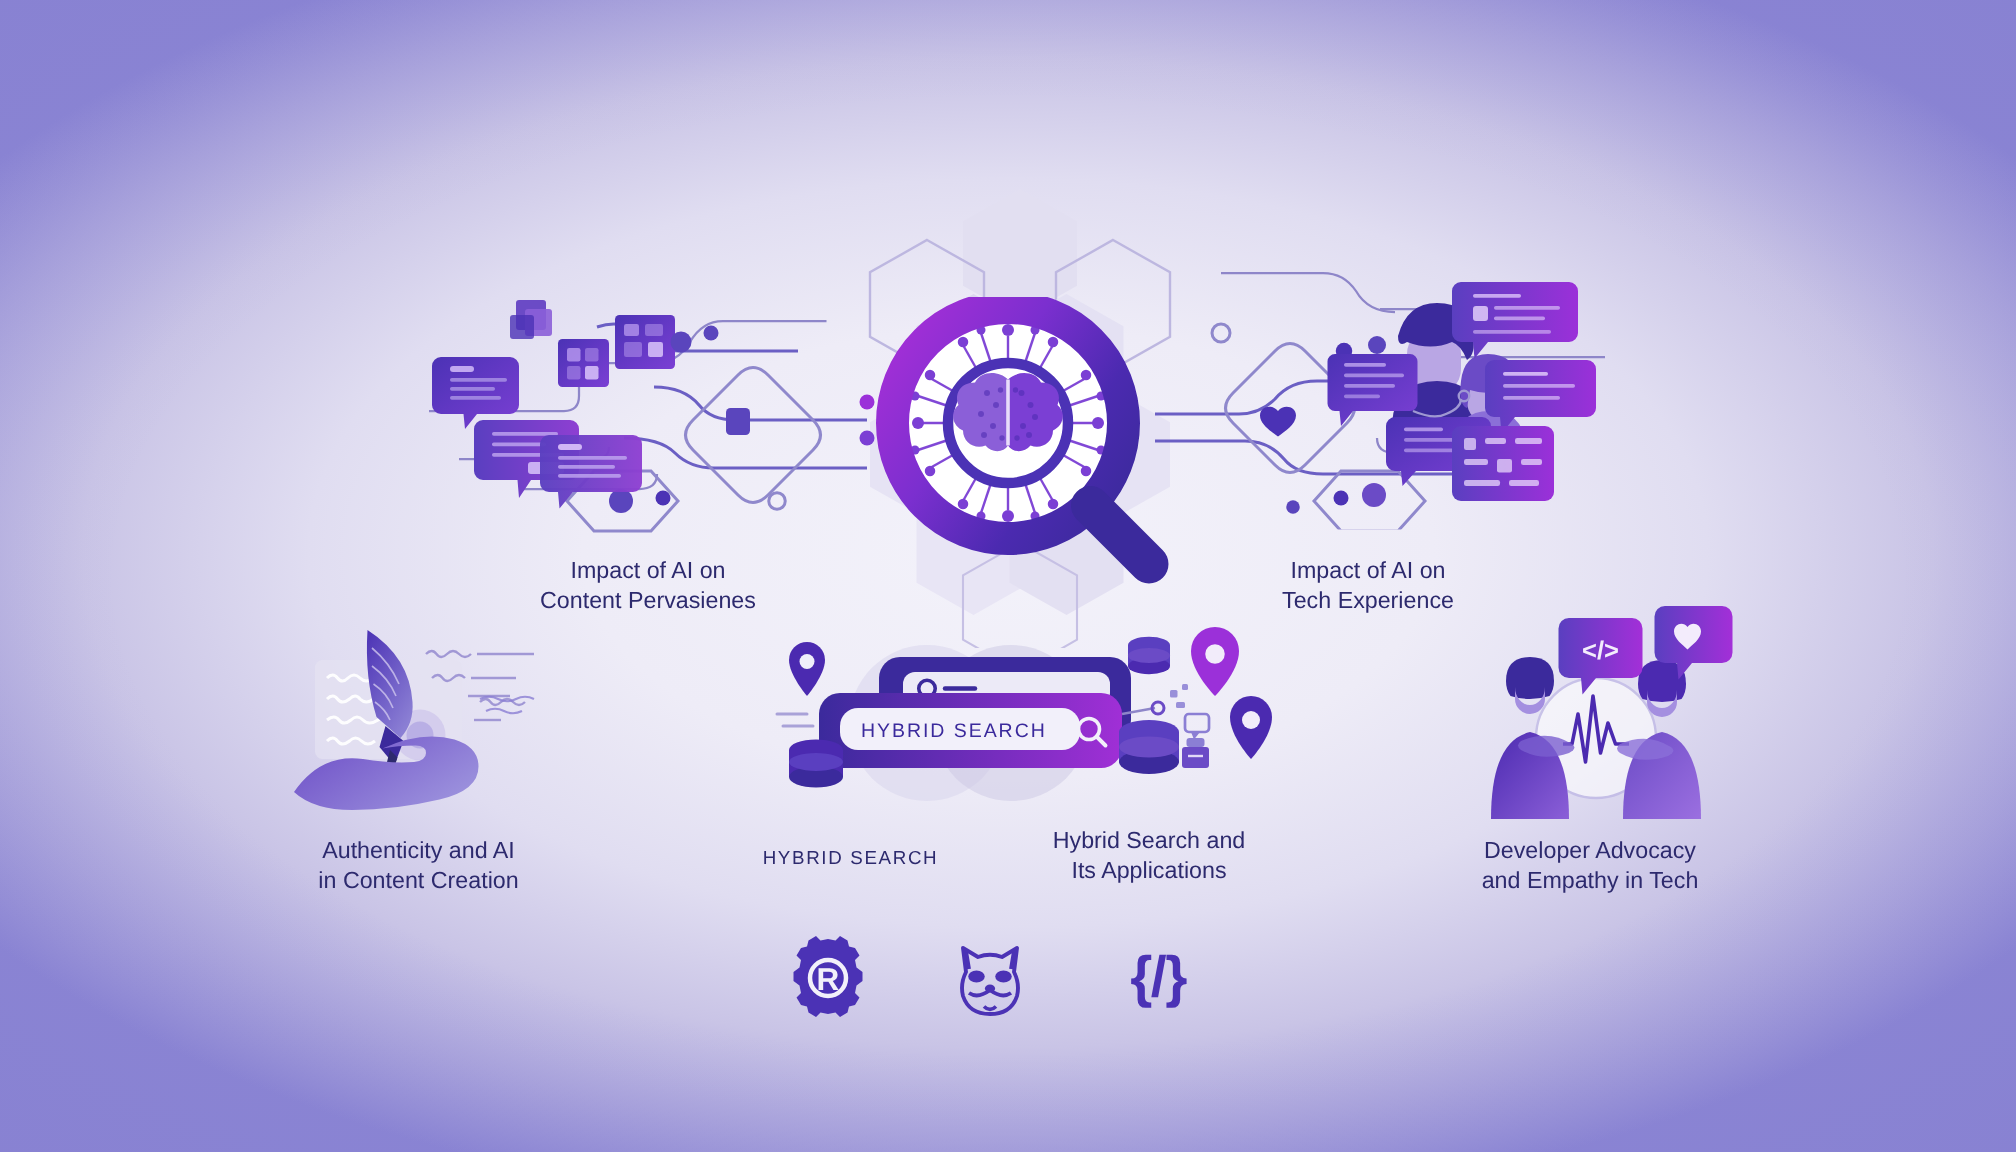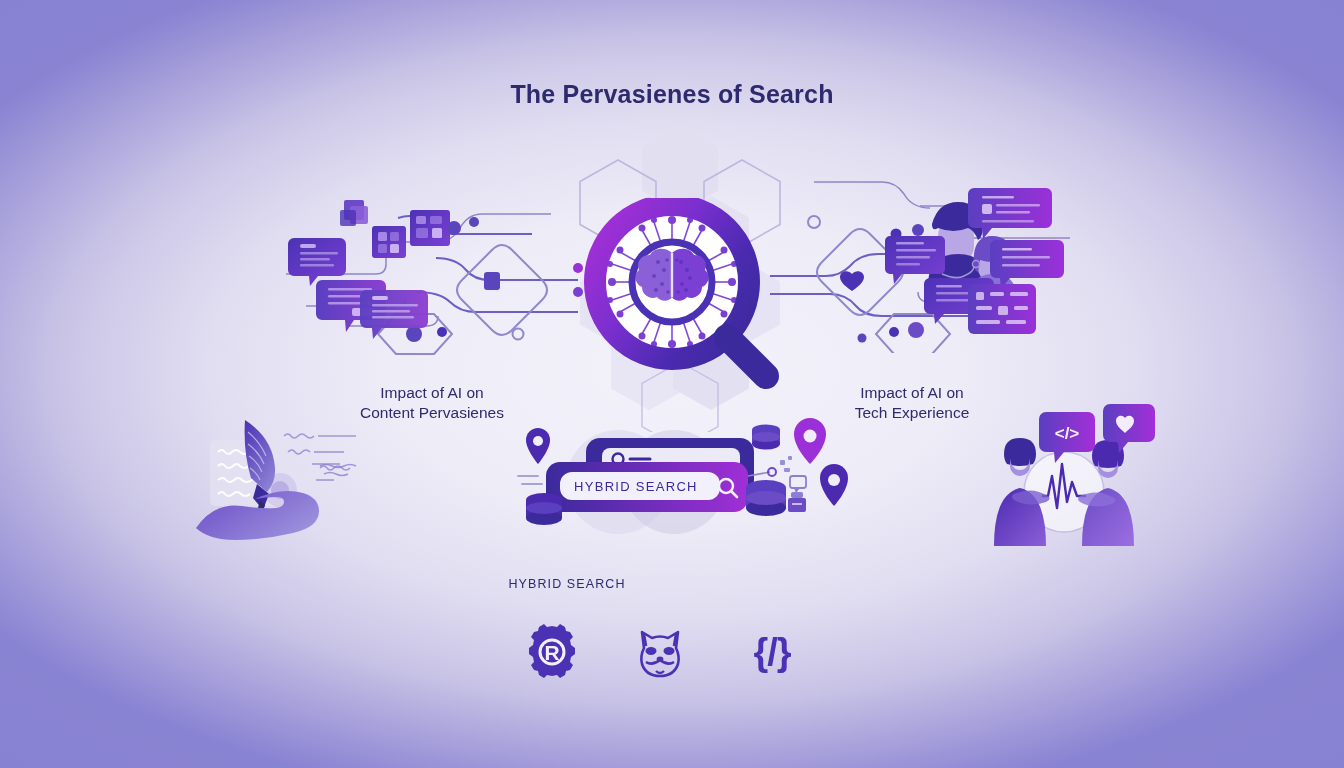--- a/index.html
+++ b/index.html
@@ -32,21 +32,20 @@
   }
 
   
   .hexwrap{ position:absolute; left:560px; top:112px; width:240px; height:320px; }
 
   
   .label{
     position:absolute; text-align:center;
     color:#2d2a6e; font-size:15.5px; line-height:20px; font-weight:400;
     white-space:nowrap;
-    margin-top:12px;
   }
   .label.small{ font-size:12.5px; letter-spacing:1.1px; font-weight:400; }
 
   
   .panel{ position:absolute; }
   .panel svg{ display:block; }
 
   
   #icon-row{
     position:absolute; left:524px; top:614px; width:280px; height:76px;
@@ -82,21 +81,20 @@
         <use href="#hx" x="20" y="148" fill="#e6e3f4"></use>
         <use href="#hx" x="82" y="148" fill="#dfdcf1"></use>
         <use href="#hx" x="144" y="148" fill="#e6e3f4"></use>
         <use href="#hx" x="51" y="212" fill="#e8e5f5"></use>
         <use href="#hx" x="113" y="212" fill="#e3e0f2"></use>
         <use href="#hx" x="82" y="250" fill="none" stroke="#c6c0e4" stroke-width="1.4"></use>
       </g>
     </svg>
   </div>
 
-  <div id="page-title">The Pervasienes of Search</div>
 
   <div class="panel" style="left:286px; top:196px;">
     <svg width="300" height="170" viewBox="0 0 300 170">
       <defs>
         <linearGradient id="lg1" x1="0" y1="0" x2="1" y2="0">
           <stop offset="0" stop-color="#5a3fc0"></stop>
             <stop offset="1" stop-color="#8e3fd2"></stop>
         </linearGradient>
         <linearGradient id="lg2" x1="0" y1="0" x2="1" y2="1">
           <stop offset="0" stop-color="#4b32b5"></stop>
@@ -544,26 +542,38 @@
         <text x="99" y="41" text-anchor="middle" font-family="Liberation Sans, sans-serif" font-size="17" font-weight="bold" fill="#f3ecfc" id="code-bubble-text">&lt;/&gt;</text>
       </g>
 
       <g>
         <path d="M142 6 h38 a7 7 0 0 1 7 7 v24 a7 7 0 0 1 -7 7 h-20 l-9 11 l-1 -11 h-8 a7 7 0 0 1 -7 -7 v-24 a7 7 0 0 1 7 -7 z" fill="url(#bub)"></path>
         <path d="M157 20 c-3-4 -9-2 -9 3 c0 5 6 9 9 12 c3-3 9-7 9-12 c0-5 -6-7 -9-3 z" fill="#f3ecfc"></path>
       </g>
     </svg>
   </div>
 
+  <div class="label" style="left:179px; top:558px; width:200px;">
+    <div>Authenticity and AI</div>
+    <div>in Content Creation</div>
+  </div>
 
   <div class="label small" style="left:477px; top:562px; width:180px;">
     <div>HYBRID SEARCH</div>
   </div>
 
-
+  <div class="label" style="left:666px; top:551px; width:200px;">
+    <div>Hybrid Search and</div>
+    <div>Its Applications</div>
+  </div>
+
+  <div class="label" style="left:960px; top:558px; width:200px;">
+    <div>Developer Advocacy</div>
+    <div>and Empathy in Tech</div>
+  </div>
 
   <div id="icon-row">
 
     <div class="row-icon">
       <svg viewBox="0 0 56 56">
         <path d="M28 2 l5 1 l3 -3 l5 3 l1 4 l4 1 l3 5 l-3 3 l1 5 l4 3 l0 6 l-4 3 l-1 5 l3 3 l-3 5 l-4 1
                  l-1 4 l-5 3 l-3 -3 l-5 1 l-5 -1 l-3 3 l-5 -3 l-1 -4 l-4 -1 l-3 -5 l3 -3 l-1 -5 l-4 -3
                  l0 -6 l4 -3 l1 -5 l-3 -3 l3 -5 l4 -1 l1 -4 l5 -3 l3 3 z" fill="#4b32b5"></path>
         <circle cx="28" cy="28" r="14" fill="#4b32b5"></circle>
         <circle cx="28" cy="28" r="12" fill="none" stroke="#f2f0fa" stroke-width="3"></circle>

